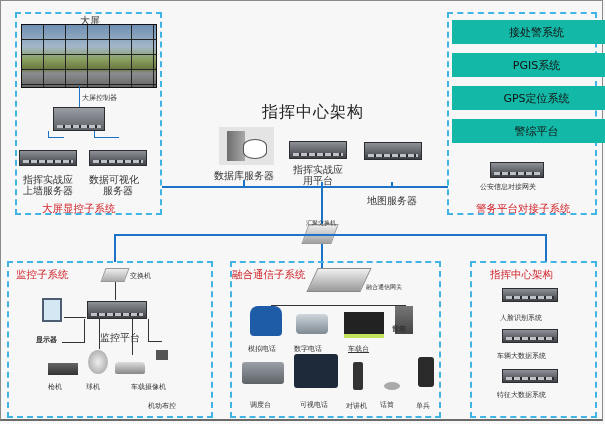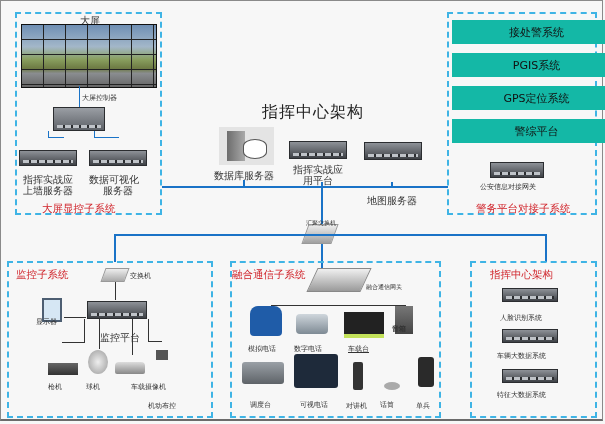--- a/index.html
+++ b/index.html
@@ -76,21 +76,21 @@
 <div class="abs red" style="left:476px;top:202px;">警务平台对接子系统</div>
 
 <div class="dash" style="left:7px;top:261px;width:206px;height:157px;"></div>
 <div class="abs red" style="left:16px;top:268px;">监控子系统</div>
 <div class="abs" style="left:103px;top:268px;width:22px;height:12px;background:linear-gradient(#eee,#aaa);transform:skewX(-20deg);border:1px solid #999;"></div>
 <div class="abs lbl" style="left:130px;top:271px;width:30px;">交换机</div>
 <div class="thin" style="left:115px;top:282px;width:1px;height:18px;"></div>
 <div class="server" style="left:87px;top:301px;width:60px;height:18px;"></div>
 <div class="abs lbl8" style="left:100px;top:331px;width:40px;">监控平台</div>
 <div class="abs" style="left:42px;top:298px;width:20px;height:24px;border:2px solid #4d5e72;background:#d6e7f4;box-sizing:border-box;"></div>
-<div class="abs lbl" style="left:36px;top:317px;width:30px;">显示器</div>
+<div class="abs lbl" style="left:36px;top:335px;width:30px;font-weight:bold;">显示器</div>
 <div class="thin" style="left:64px;top:317px;width:22px;height:1px;"></div>
 <div class="thin" style="left:84px;top:319px;width:1px;height:24px;"></div>
 <div class="thin" style="left:62px;top:342px;width:22px;height:1px;"></div>
 <div class="thin" style="left:99px;top:319px;width:1px;height:30px;"></div>
 <div class="thin" style="left:132px;top:319px;width:1px;height:36px;"></div>
 <div class="thin" style="left:148px;top:319px;width:1px;height:22px;"></div>
 <div class="thin" style="left:148px;top:341px;width:14px;height:1px;"></div>
 <div class="abs" style="left:48px;top:363px;width:30px;height:12px;background:linear-gradient(#666,#333);"></div>
 <div class="abs" style="left:88px;top:350px;width:20px;height:24px;border-radius:50%;background:radial-gradient(#eee,#999);"></div>
 <div class="abs" style="left:115px;top:362px;width:30px;height:12px;background:linear-gradient(#ddd,#888);border-radius:4px 4px 2px 2px;"></div>

